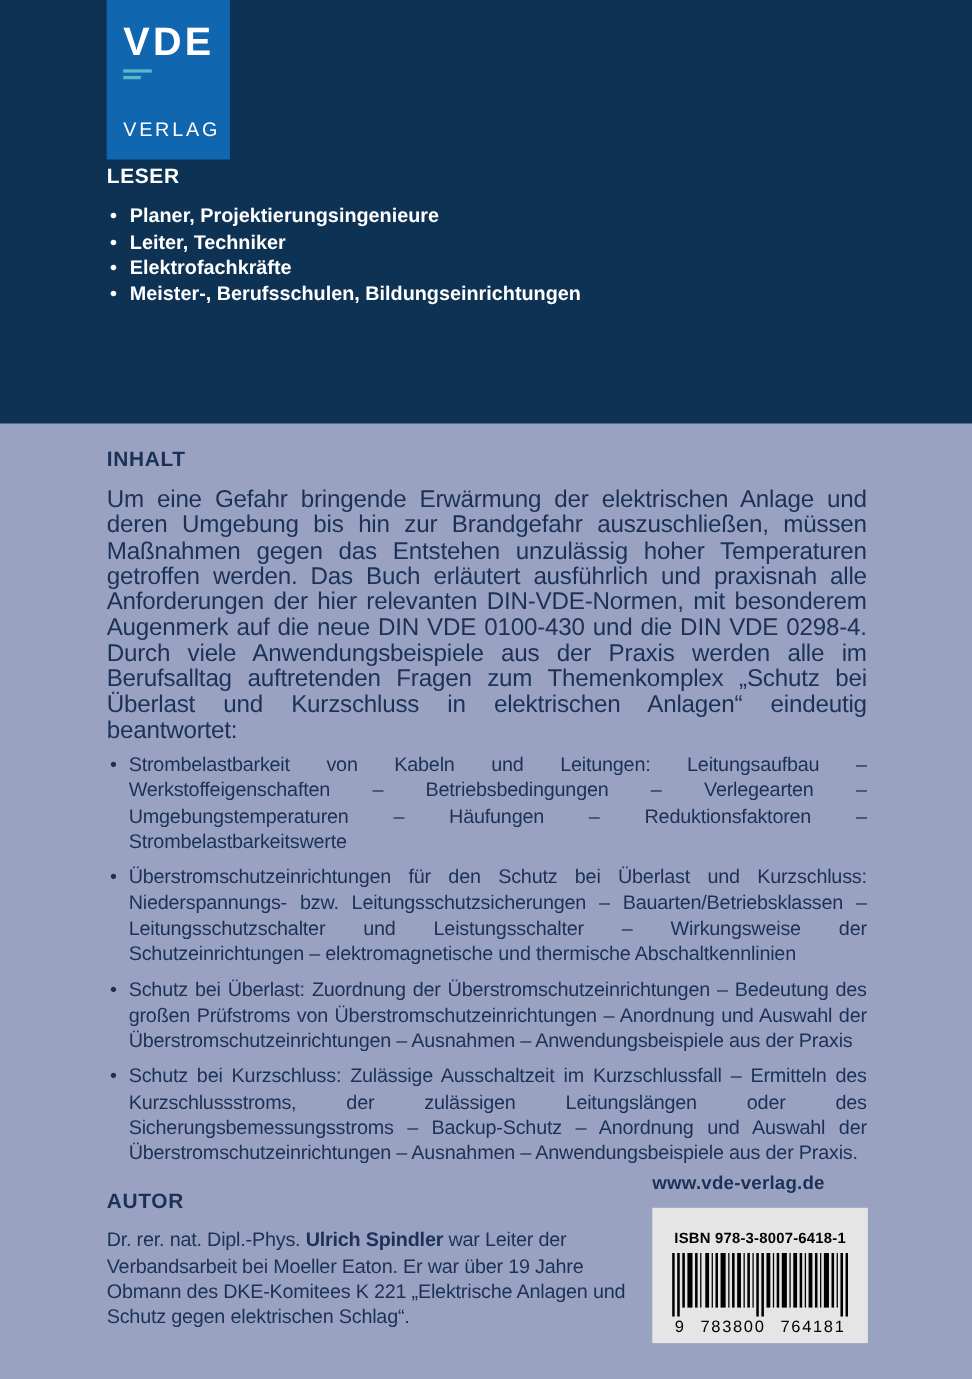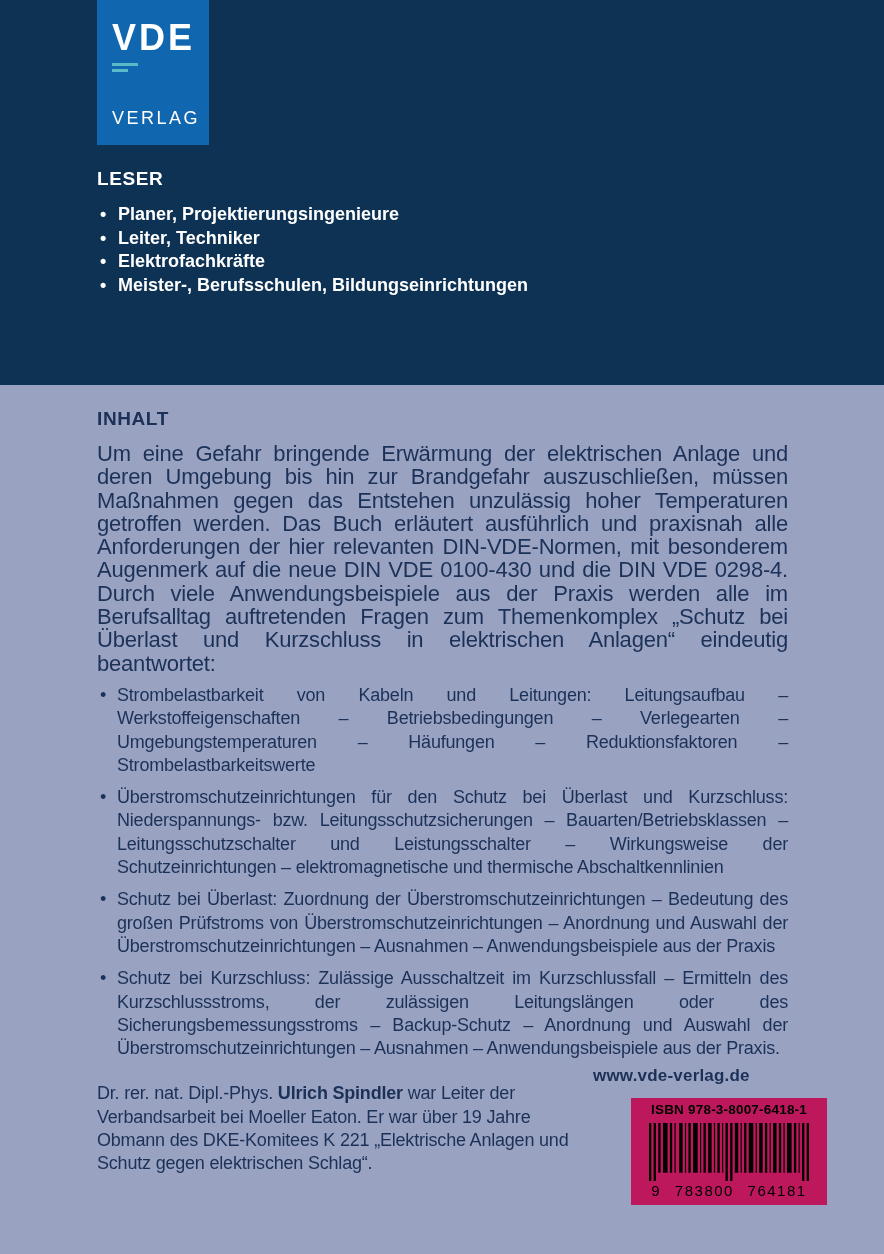--- a/index.html
+++ b/index.html
@@ -30,21 +30,21 @@
   }
   .vde-logo .logo-mark i {
     display:block; height:3px; background:#58b9c9; margin-bottom:3px; width:26px;
   }
   .vde-logo .logo-mark i:last-child { width:16px; }
   .vde-logo .verlag-text {
     position:absolute; left:15px; bottom:16px;
     font-size:18px; letter-spacing:2.5px; font-weight:normal;
   }
 
-  .leser-section { position:absolute; left:97px; top:168px; color:#ffffff; }
+  .leser-section { position:absolute; left:97px; top:150px; color:#ffffff; }
   .sec-title-light {
     font-size:19px; font-weight:bold; letter-spacing:0.6px; margin-bottom:13px;
   }
   .leser-list { list-style:none; }
   .leser-list li {
     position:relative; padding-left:21px;
     font-size:18px; font-weight:bold; line-height:23.5px;
   }
   .blt { position:absolute; left:3px; top:0; }
 
@@ -73,22 +73,22 @@
     width:486px; font-size:18px; line-height:23.3px; letter-spacing:-0.2px;
   }
   .autor-text b { font-weight:bold; }
 
   
   .right-col { position:absolute; left:593px; top:1066px; width:196px; }
   .website {
     font-size:17px; font-weight:bold; color:#1b3158; letter-spacing:0.2px;
   }
   .barcode-box {
-    margin-top:12px; background:#be185d; padding:4px 9px 6px;
-    text-align:center; width:196px;margin-left:38px;
+    margin-top:12px; background:#e5e5e5; padding:20px 9px 6px;
+    text-align:center; width:196px;
   }
   .isbn-label {
     font-size:13.5px; font-weight:bold; color:#000; letter-spacing:0.2px;
     margin-bottom:6px; white-space:nowrap;
   }
   .bars-wrap { height:58px; }
   .ean-digits {
     font-size:15px; color:#000; margin-top:1px;
     letter-spacing:1.5px; word-spacing:8px; white-space:nowrap;
   }
@@ -152,20 +152,21 @@
           <span class="blt">•</span>
           <span>Schutz bei Überlast: Zuordnung der Überstromschutzeinrichtungen – Bedeutung des großen Prüfstroms von Überstromschutzeinrichtungen – Anordnung und Auswahl der Überstromschutzeinrichtungen – Ausnahmen – Anwendungsbeispiele aus der Praxis</span>
         </li>
         <li>
           <span class="blt">•</span>
           <span>Schutz bei Kurzschluss: Zulässige Ausschaltzeit im Kurzschlussfall – Ermitteln des Kurzschlussstroms, der zulässigen Leitungslängen oder des Sicherungsbemessungsstroms – Backup-Schutz – Anordnung und Auswahl der Überstromschutzeinrichtungen – Ausnahmen – Anwendungsbeispiele aus der Praxis.</span>
         </li>
       </ul>
 
       <div class="autor-section">
+        <div class="sec-title-dark">AUTOR</div>
         <p class="autor-text"><span>Dr. rer. nat. Dipl.-Phys. </span><b>Ulrich Spindler</b><span> war Leiter der Verbandsarbeit bei Moeller Eaton. Er war über 19 Jahre Obmann des DKE-Komitees K 221 „Elektrische Anlagen und Schutz gegen elektrischen Schlag“.</span></p>
       </div>
 
     </div>
   </div>
 
   <div class="right-col">
     <div class="website">www.vde-verlag.de</div>
 
     <div class="barcode-box">

